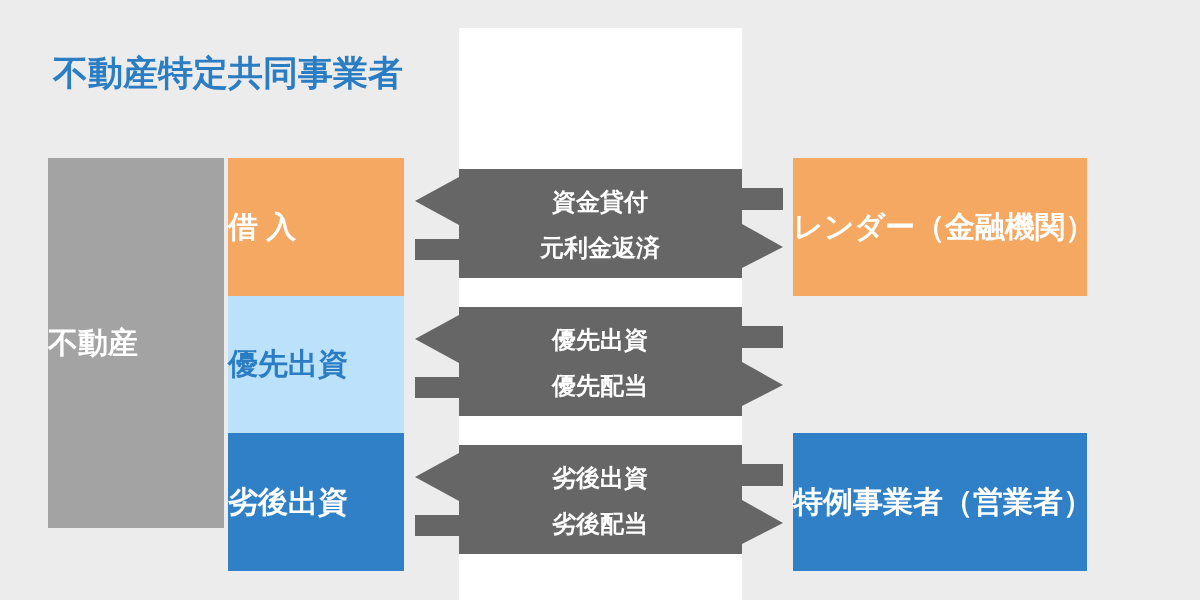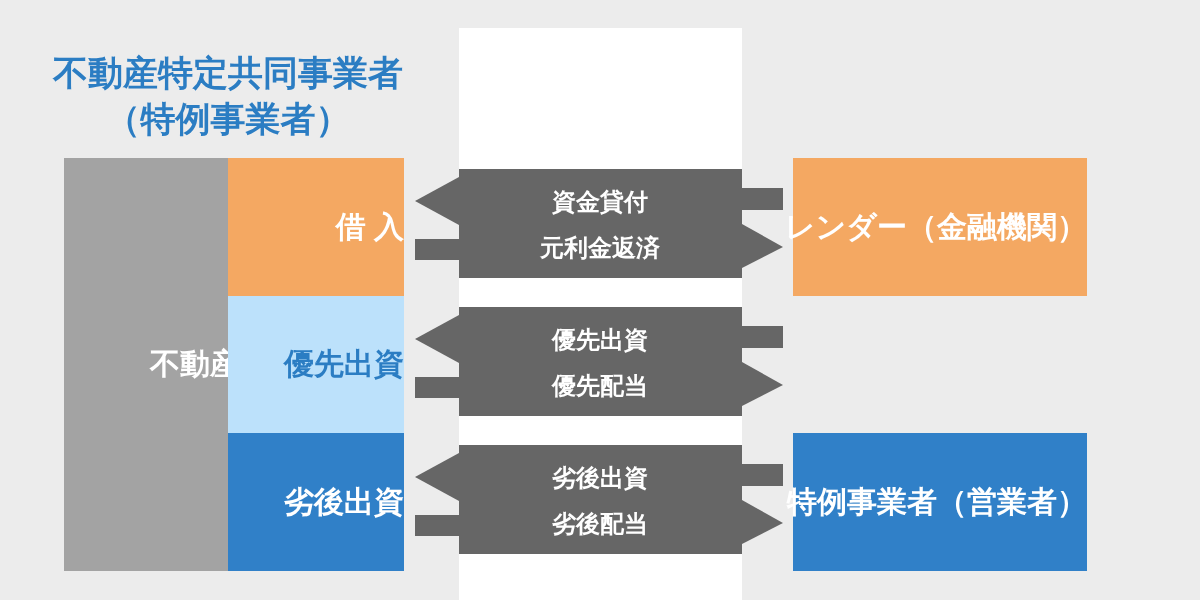--- a/index.html
+++ b/index.html
@@ -8,23 +8,23 @@
   }
   *{margin:0;padding:0;box-sizing:border-box;}
   html,body{width:1200px;height:600px;}
   body{font-family:"Liberation Sans","DejaVu Sans",sans-serif;background:var(--bg);}
   .canvas{position:relative;width:1200px;height:600px;background:var(--bg);overflow:hidden;margin-top:28px;}
   .band{position:absolute;left:459px;top:0;width:283px;height:600px;background:var(--band);}
   .title{position:absolute;text-align:center;font-weight:bold;color:var(--accent);
          font-size:35px;line-height:46px;white-space:nowrap;}
   .title.left{left:52px;width:352px;top:22px;}
   .title.right{left:793px;width:354px;top:44px;}
-  .box{position:absolute;display:flex;align-items:center;justify-content:flex-end;
+  .box{position:absolute;display:flex;align-items:center;justify-content:flex-start;
        font-weight:bold;font-size:30px;white-space:nowrap;z-index:1;}
-  .asset{left:64px;top:130px;width:176px;height:413px;background:var(--gray);color:var(--white);}
+  .asset{left:48px;top:130px;width:176px;height:370px;background:var(--gray);color:var(--white);}
   .lcol{left:228px;width:176px;}
   .rcol{left:793px;width:294px;}
   .row1{top:130px;height:138px;}
   .row2{top:268px;height:137px;}
   .row3{top:405px;height:138px;}
   .fill-orange{background:var(--orange);color:var(--white);}
   .fill-lightblue{background:var(--lightblue);color:var(--accent);}
   .fill-blue{background:var(--blue);color:var(--white);}
   .arrowgrp{position:absolute;left:415px;width:368px;height:109px;z-index:2;}
   .arrowgrp.a1{top:141px;} .arrowgrp.a2{top:279px;} .arrowgrp.a3{top:417px;}
@@ -35,21 +35,20 @@
 </style>
 </head>
 <body>
 
 <div class="canvas">
 
   <div class="band"></div>
 
   <div class="title left">
     <div>不動産特定共同事業者</div>
-    <div>（特例事業者）</div>
   </div>
 
 
   <div class="box asset">
     <span>不動産</span>
   </div>
 
   <div class="box lcol row1 fill-orange">
     <span>借 入</span>
   </div>

